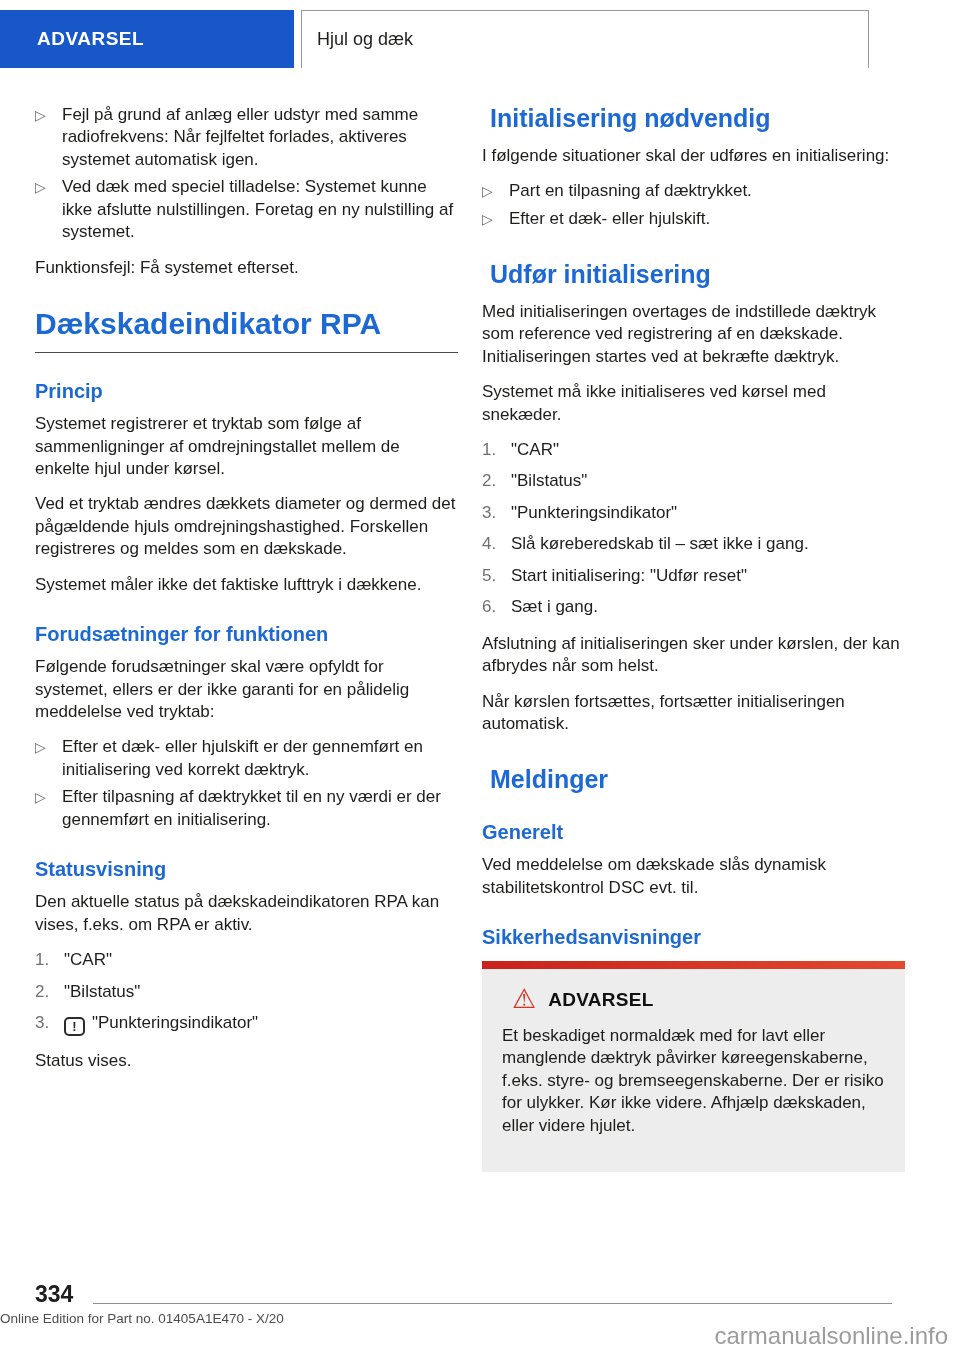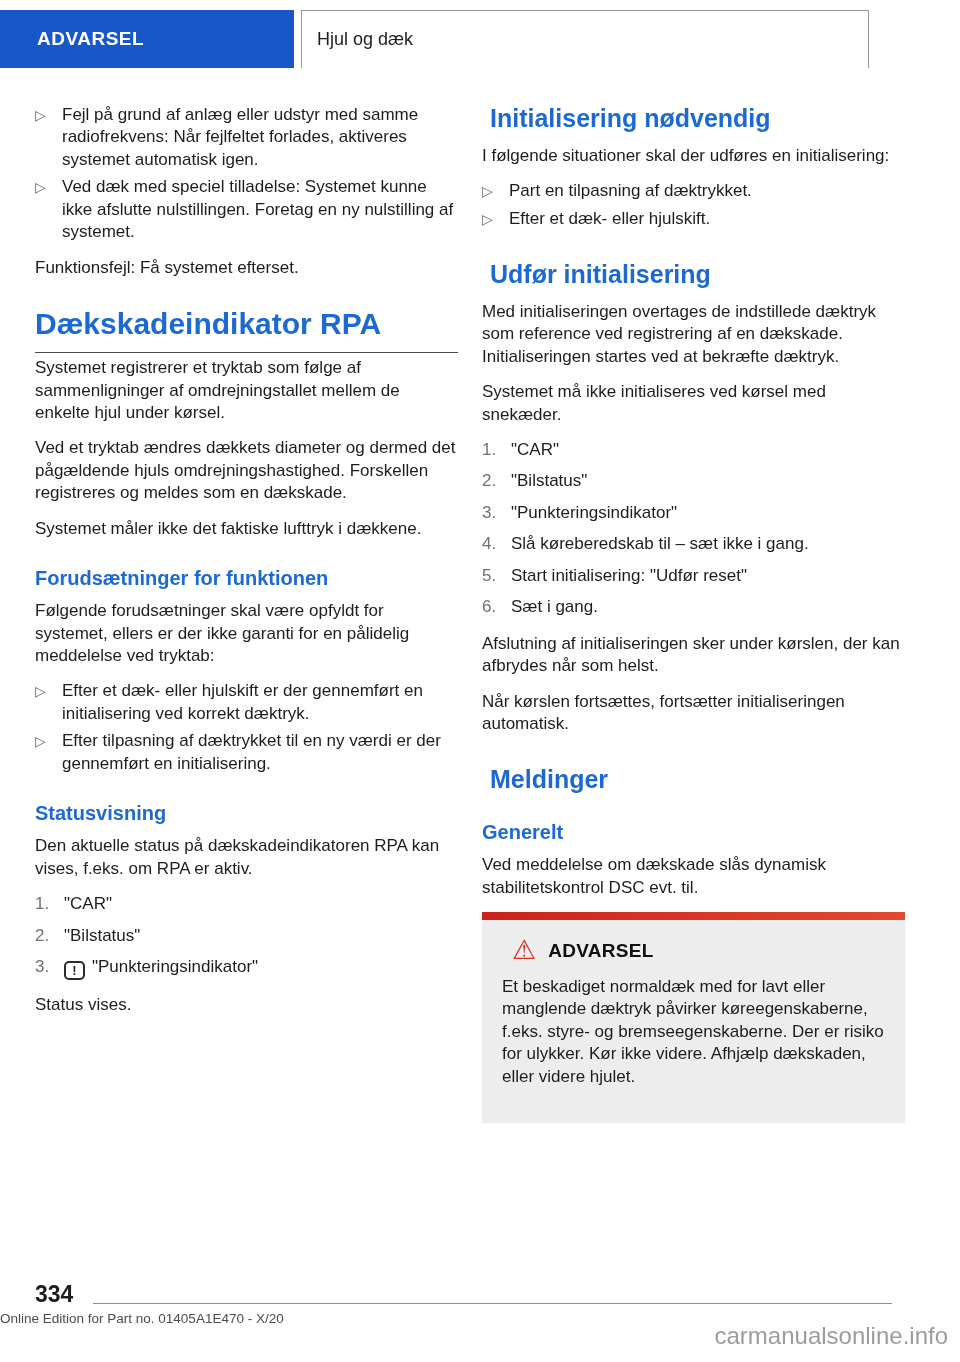--- a/index.html
+++ b/index.html
@@ -80,20 +80,21 @@
         <div class="bullet">
           <span class="bmark">▷</span>
           <span class="btext">Ved dæk med speciel tilladelse: Systemet kunne ikke afslutte nulstillingen. Foretag en ny nulstilling af systemet.</span>
         </div>
       </div>
 
       <p class="body">Funktionsfejl: Få systemet efterset.</p>
 
       <h1 class="major">Dækskadeindikator RPA</h1>
 
+      <h3 class="minor">Princip</h3>
       <p class="body">Systemet registrerer et tryktab som følge af sammenligninger af omdrejningstallet mellem de enkelte hjul under kørsel.</p>
       <p class="body">Ved et tryktab ændres dækkets diameter og dermed det pågældende hjuls omdrejningshastighed. Forskellen registreres og meldes som en dækskade.</p>
       <p class="body">Systemet måler ikke det faktiske lufttryk i dækkene.</p>
 
       <h3 class="minor">Forudsætninger for funktionen</h3>
       <p class="body">Følgende forudsætninger skal være opfyldt for systemet, ellers er der ikke garanti for en pålidelig meddelelse ved tryktab:</p>
       <div class="bullets">
         <div class="bullet">
           <span class="bmark">▷</span>
           <span class="btext">Efter et dæk- eller hjulskift er der gennemført en initialisering ved korrekt dæktryk.</span>
@@ -163,20 +164,21 @@
       </ol>
 
       <p class="body">Afslutning af initialiseringen sker under kørslen, der kan afbrydes når som helst.</p>
       <p class="body">Når kørslen fortsættes, fortsætter initialiseringen automatisk.</p>
 
       <h2 class="mid">Meldinger</h2>
 
       <h3 class="minor">Generelt</h3>
       <p class="body">Ved meddelelse om dækskade slås dynamisk stabilitetskontrol DSC evt. til.</p>
 
+      <h3 class="minor">Sikkerhedsanvisninger</h3>
 
       <div class="warning-box">
         <div class="warning-bar"></div>
         <div class="warning-inner">
           <div class="warning-title">
             <span class="warning-tri">⚠</span>
             <span class="warning-word">ADVARSEL</span>
           </div>
           <p class="body warning-body">Et beskadiget normaldæk med for lavt eller manglende dæktryk påvirker køreegenskaberne, f.eks. styre- og bremseegenskaberne. Der er risiko for ulykker. Kør ikke videre. Afhjælp dækskaden, eller videre hjulet.</p>
         </div>

